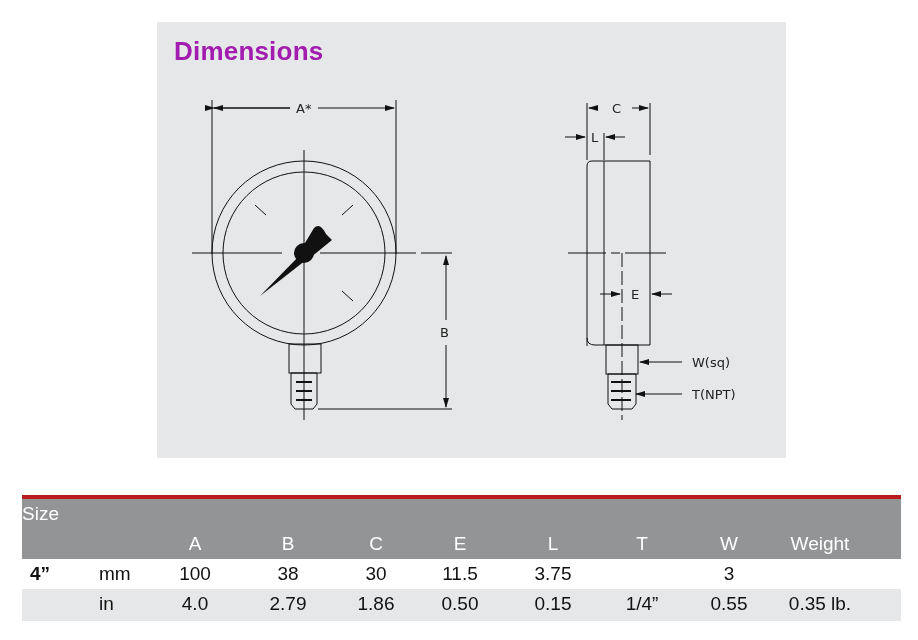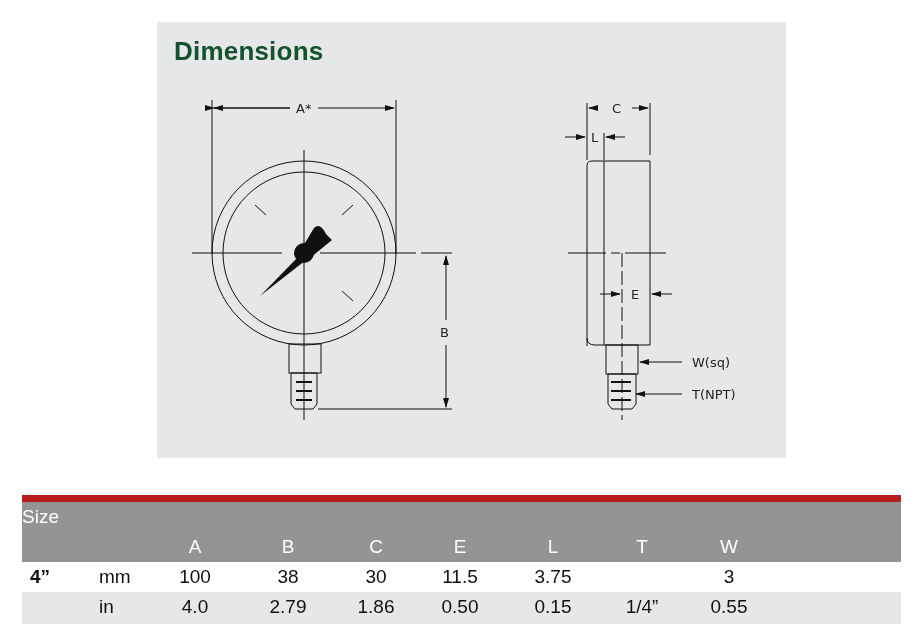--- a/index.html
+++ b/index.html
@@ -1,22 +1,22 @@
 <!DOCTYPE html>
 <html><head>
 <meta charset="utf-8">
 <style>
   html, body { margin:0; padding:0; background:#ffffff; }
   body { width:918px; height:640px; position:relative; overflow:hidden; font-family:"Liberation Sans", sans-serif; }
   .panel { position:absolute; left:157px; top:22px; width:629px; height:436px; background:#e6e7e8; }
-  .title { position:absolute; left:17px; top:14px; font-size:26px; font-weight:bold; color:#14532d; letter-spacing:0.2px; }
+  .title { position:absolute; left:17px; top:14px; font-size:26px; font-weight:bold; color:#a21caf; letter-spacing:0.2px; }
   .drawing { position:absolute; left:0; top:0; }
   .lbl { font-family:"DejaVu Sans", sans-serif; font-size:13px; fill:#222; }
   .tbl { position:absolute; left:22px; top:495px; width:879px; }
-  .hdr { background:#939495; color:#fff; height:60px; position:relative; border-top:7px solid #b91c1c; }
+  .hdr { background:#939495; color:#fff; height:60px; position:relative; border-top:4px solid #b91c1c; }
   .hdr .size { position:absolute; left:0; top:4px; font-size:19px; }
   .row { position:relative; height:30px; font-size:19px; color:#111; }
   .row.alt { background:#e6e7e8; height:32px; }
   .cell { position:absolute; top:0; line-height:30px; text-align:center; }
   .hdr .cell { top:30px; line-height:30px; color:#fff; font-size:19px; }
   .bold { font-weight:bold; }
 </style>
 </head>
 <body>
 
@@ -100,20 +100,21 @@
 <div class="tbl">
   <div class="hdr">
     <span class="size">Size</span>
     <span class="cell" style="left:153px;width:40px">A</span>
     <span class="cell" style="left:246px;width:40px">B</span>
     <span class="cell" style="left:334px;width:40px">C</span>
     <span class="cell" style="left:418px;width:40px">E</span>
     <span class="cell" style="left:511px;width:40px">L</span>
     <span class="cell" style="left:600px;width:40px">T</span>
     <span class="cell" style="left:687px;width:40px">W</span>
+    <span class="cell" style="left:758px;width:80px">Weight</span>
   </div>
   <div class="row">
     <span class="cell bold" style="left:8px">4”</span>
     <span class="cell" style="left:77px">mm</span>
     <span class="cell" style="left:148px;width:50px">100</span>
     <span class="cell" style="left:241px;width:50px">38</span>
     <span class="cell" style="left:329px;width:50px">30</span>
     <span class="cell" style="left:413px;width:50px">11.5</span>
     <span class="cell" style="left:506px;width:50px">3.75</span>
     <span class="cell" style="left:595px;width:50px"></span>
@@ -123,14 +124,15 @@
   <div class="row alt">
     <span class="cell bold" style="left:8px"></span>
     <span class="cell" style="left:77px">in</span>
     <span class="cell" style="left:148px;width:50px">4.0</span>
     <span class="cell" style="left:241px;width:50px">2.79</span>
     <span class="cell" style="left:329px;width:50px">1.86</span>
     <span class="cell" style="left:413px;width:50px">0.50</span>
     <span class="cell" style="left:506px;width:50px">0.15</span>
     <span class="cell" style="left:595px;width:50px">1/4”</span>
     <span class="cell" style="left:682px;width:50px">0.55</span>
+    <span class="cell" style="left:758px;width:80px">0.35 lb.</span>
   </div>
 </div>
 
 </body></html>

